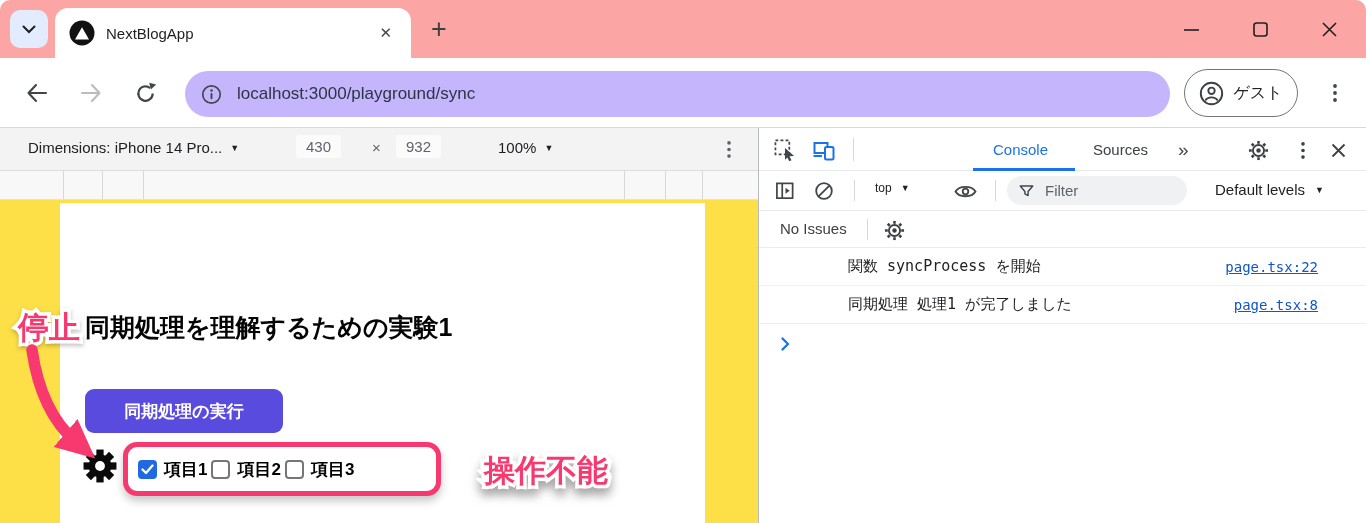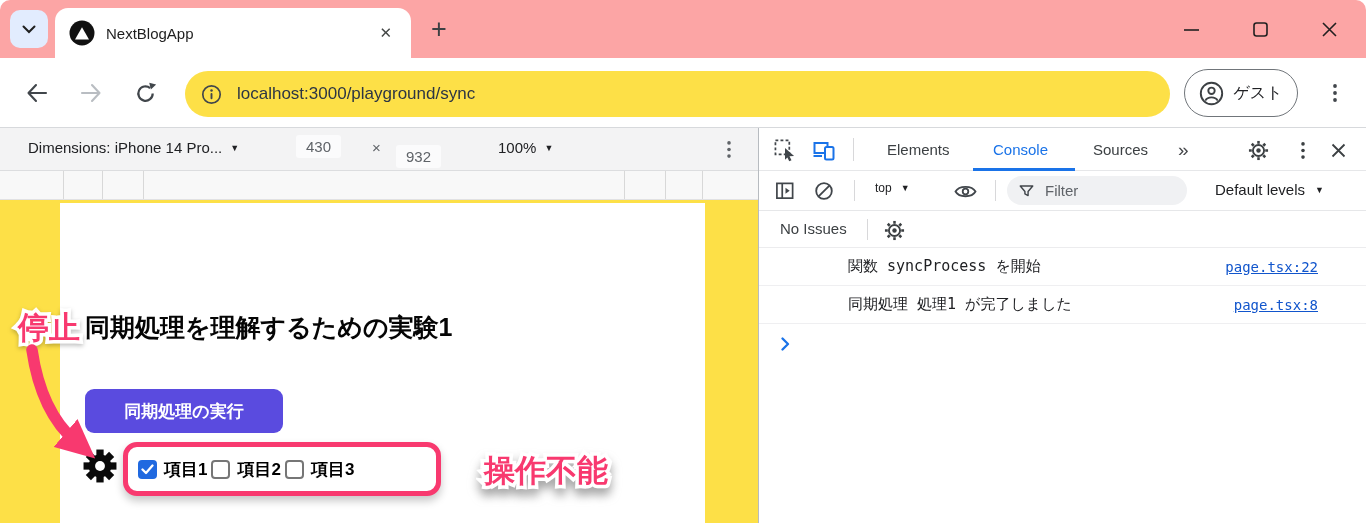--- a/index.html
+++ b/index.html
@@ -10,21 +10,21 @@
   .titlebar{left:0;top:0;width:1366px;height:58px;background:#fca5a5;}
   .tabsearch{left:10px;top:10px;width:38px;height:38px;border-radius:10px;background:#e2ecfe;display:flex;align-items:center;justify-content:center;cursor:pointer;}
   .tab{left:55px;top:8px;width:356px;height:50px;background:#fff;border-radius:13px 13px 0 0;display:flex;align-items:center;padding:0 14px;box-sizing:border-box;}
   .tab-title{margin-left:11px;font-size:15px;color:#1f1f1f;flex:1;white-space:nowrap;overflow:hidden;}
   .tab-close{font-size:15px;color:#444746;padding:2px 5px;cursor:pointer;}
   .newtab{left:424px;top:14px;width:30px;height:30px;display:flex;align-items:center;justify-content:center;font-size:27px;font-weight:300;color:#3d4043;cursor:pointer;}
   .wctl{top:14px;width:30px;height:30px;display:flex;align-items:center;justify-content:center;cursor:pointer;}
   
   .toolbar{left:0;top:58px;width:1366px;height:70px;background:#fff;border-bottom:1px solid #d7d9dc;box-sizing:border-box;}
   .navbtn{top:20px;width:30px;height:30px;display:flex;align-items:center;justify-content:center;cursor:pointer;}
-  .addressbar{left:185px;top:13px;width:985px;height:46px;border-radius:23px;background:#fde047;display:flex;align-items:center;padding-left:16px;box-sizing:border-box;cursor:text;}
+  .addressbar{left:185px;top:13px;width:985px;height:46px;border-radius:23px;background:#c4b5fd;display:flex;align-items:center;padding-left:16px;box-sizing:border-box;cursor:text;}
   .url{margin-left:15px;font-size:17px;color:#2c3544;}
   .guest{left:1184px;top:11px;width:114px;height:48px;border:1.5px solid #70757a;border-radius:25px;display:flex;align-items:center;justify-content:center;gap:9px;box-sizing:border-box;cursor:pointer;background:#fff;}
   .guest-label{font-size:16px;color:#202124;}
   
   .left-panel{left:0;top:128px;width:758px;height:395px;background:#fde047;}
   .devbar{left:0;top:0;width:758px;height:43px;background:#f3f3f4;border-bottom:1px solid #dcdddf;box-sizing:border-box;}
   .devbar .lbl{font-size:15px;color:#202124;white-space:nowrap;}
   .dim-val{font-size:15px;color:#5f6368;background:#fbfbfc;border-radius:3px;padding:3px 10px;}
   .caret{font-size:9px;color:#202124;}
   .ruler{left:0;top:43px;width:758px;height:29px;background:#f8f8f8;border-bottom:1px solid #e1e1e3;box-sizing:border-box;}
@@ -148,21 +148,21 @@
   </div>
 
   <div class="abs left-panel">
     <div class="abs devbar">
       <div class="abs" style="left:28px;top:11px;display:flex;align-items:center;gap:8px;cursor:pointer;">
         <span class="lbl">Dimensions: iPhone 14 Pro...</span>
         <span class="caret">▼</span>
       </div>
       <div class="abs dim-val" style="left:296px;top:7px;">430</div>
       <div class="abs" style="left:372px;top:11px;font-size:15px;color:#5f6368;">×</div>
-      <div class="abs dim-val" style="left:396px;top:17px;">932</div>
+      <div class="abs dim-val" style="left:396px;top:7px;">932</div>
       <div class="abs" style="left:498px;top:11px;display:flex;align-items:center;gap:8px;cursor:pointer;">
         <span class="lbl">100%</span>
         <span class="caret">▼</span>
       </div>
       <div class="abs icon-btn" style="left:716px;top:8px;width:26px;height:26px;">
         <svg width="4" height="17" viewBox="0 0 4 18">
             <circle cx="2" cy="2" r="1.9" fill="#5f6368"></circle>
             <circle cx="2" cy="9" r="1.9" fill="#5f6368"></circle>
             <circle cx="2" cy="16" r="1.9" fill="#5f6368"></circle>
           </svg>
@@ -254,21 +254,20 @@
         </svg>
       </div>
       <div class="abs icon-btn" style="left:52px;top:9px;width:26px;height:26px;">
         <svg width="22" height="22" viewBox="0 0 22 22">
           <rect x="1.5" y="4" width="13" height="10" fill="none" stroke="#1a73e8" stroke-width="2"></rect>
           <line x1="0.5" y1="17" x2="9" y2="17" stroke="#1a73e8" stroke-width="2"></line>
           <rect x="12" y="8" width="8.5" height="12.5" rx="1.5" fill="#fff" stroke="#1a73e8" stroke-width="2"></rect>
         </svg>
       </div>
       <div class="abs vdiv" style="left:94px;top:10px;height:23px;"></div>
-      <div class="abs dt-tab" style="left:124px;">Elements</div>
       <div class="abs dt-tab active" style="left:230px;">Console</div>
       <div class="abs dt-underline"></div>
       <div class="abs dt-tab" style="left:330px;">Sources</div>
       <div class="abs dt-tab" style="left:415px;font-size:19px;color:#45474a;">»</div>
       <div class="abs icon-btn" style="left:486px;top:9px;width:26px;height:26px;">
         <svg width="21" height="21" viewBox="0 0 20 20">
           <g stroke="#3c4043" stroke-width="2.4">
             <line x1="10" y1="0.9" x2="10" y2="3.6" transform="rotate(0 10 10)"></line>
               <line x1="10" y1="0.9" x2="10" y2="3.6" transform="rotate(45 10 10)"></line>
               <line x1="10" y1="0.9" x2="10" y2="3.6" transform="rotate(90 10 10)"></line>

